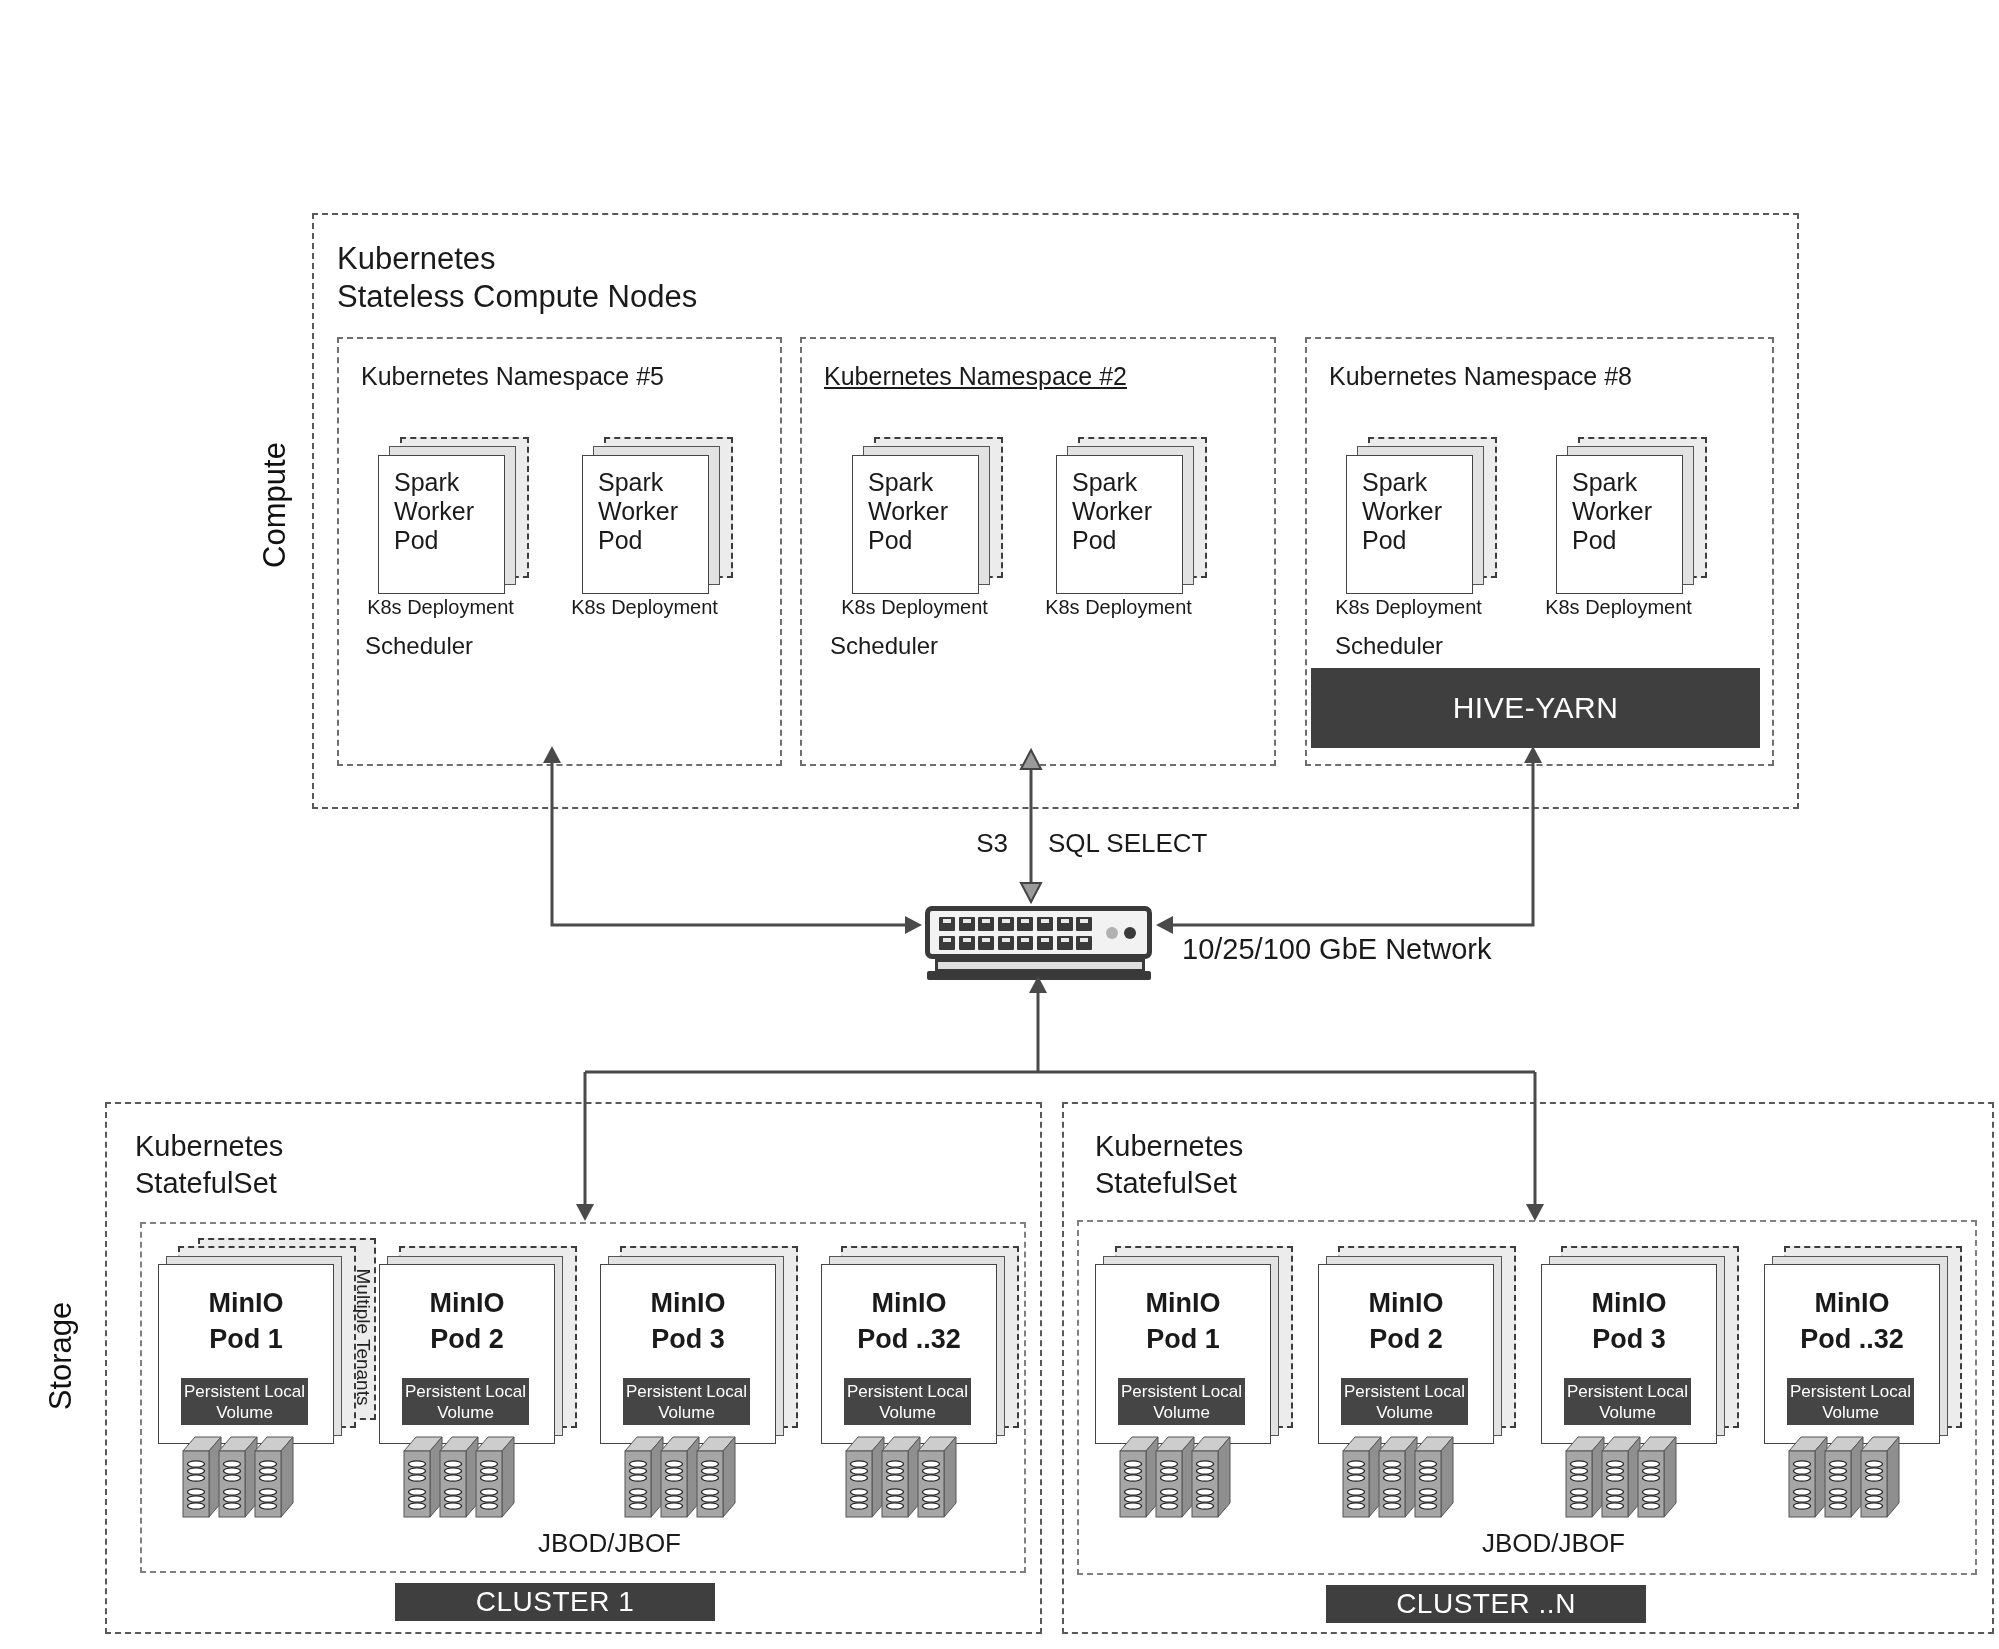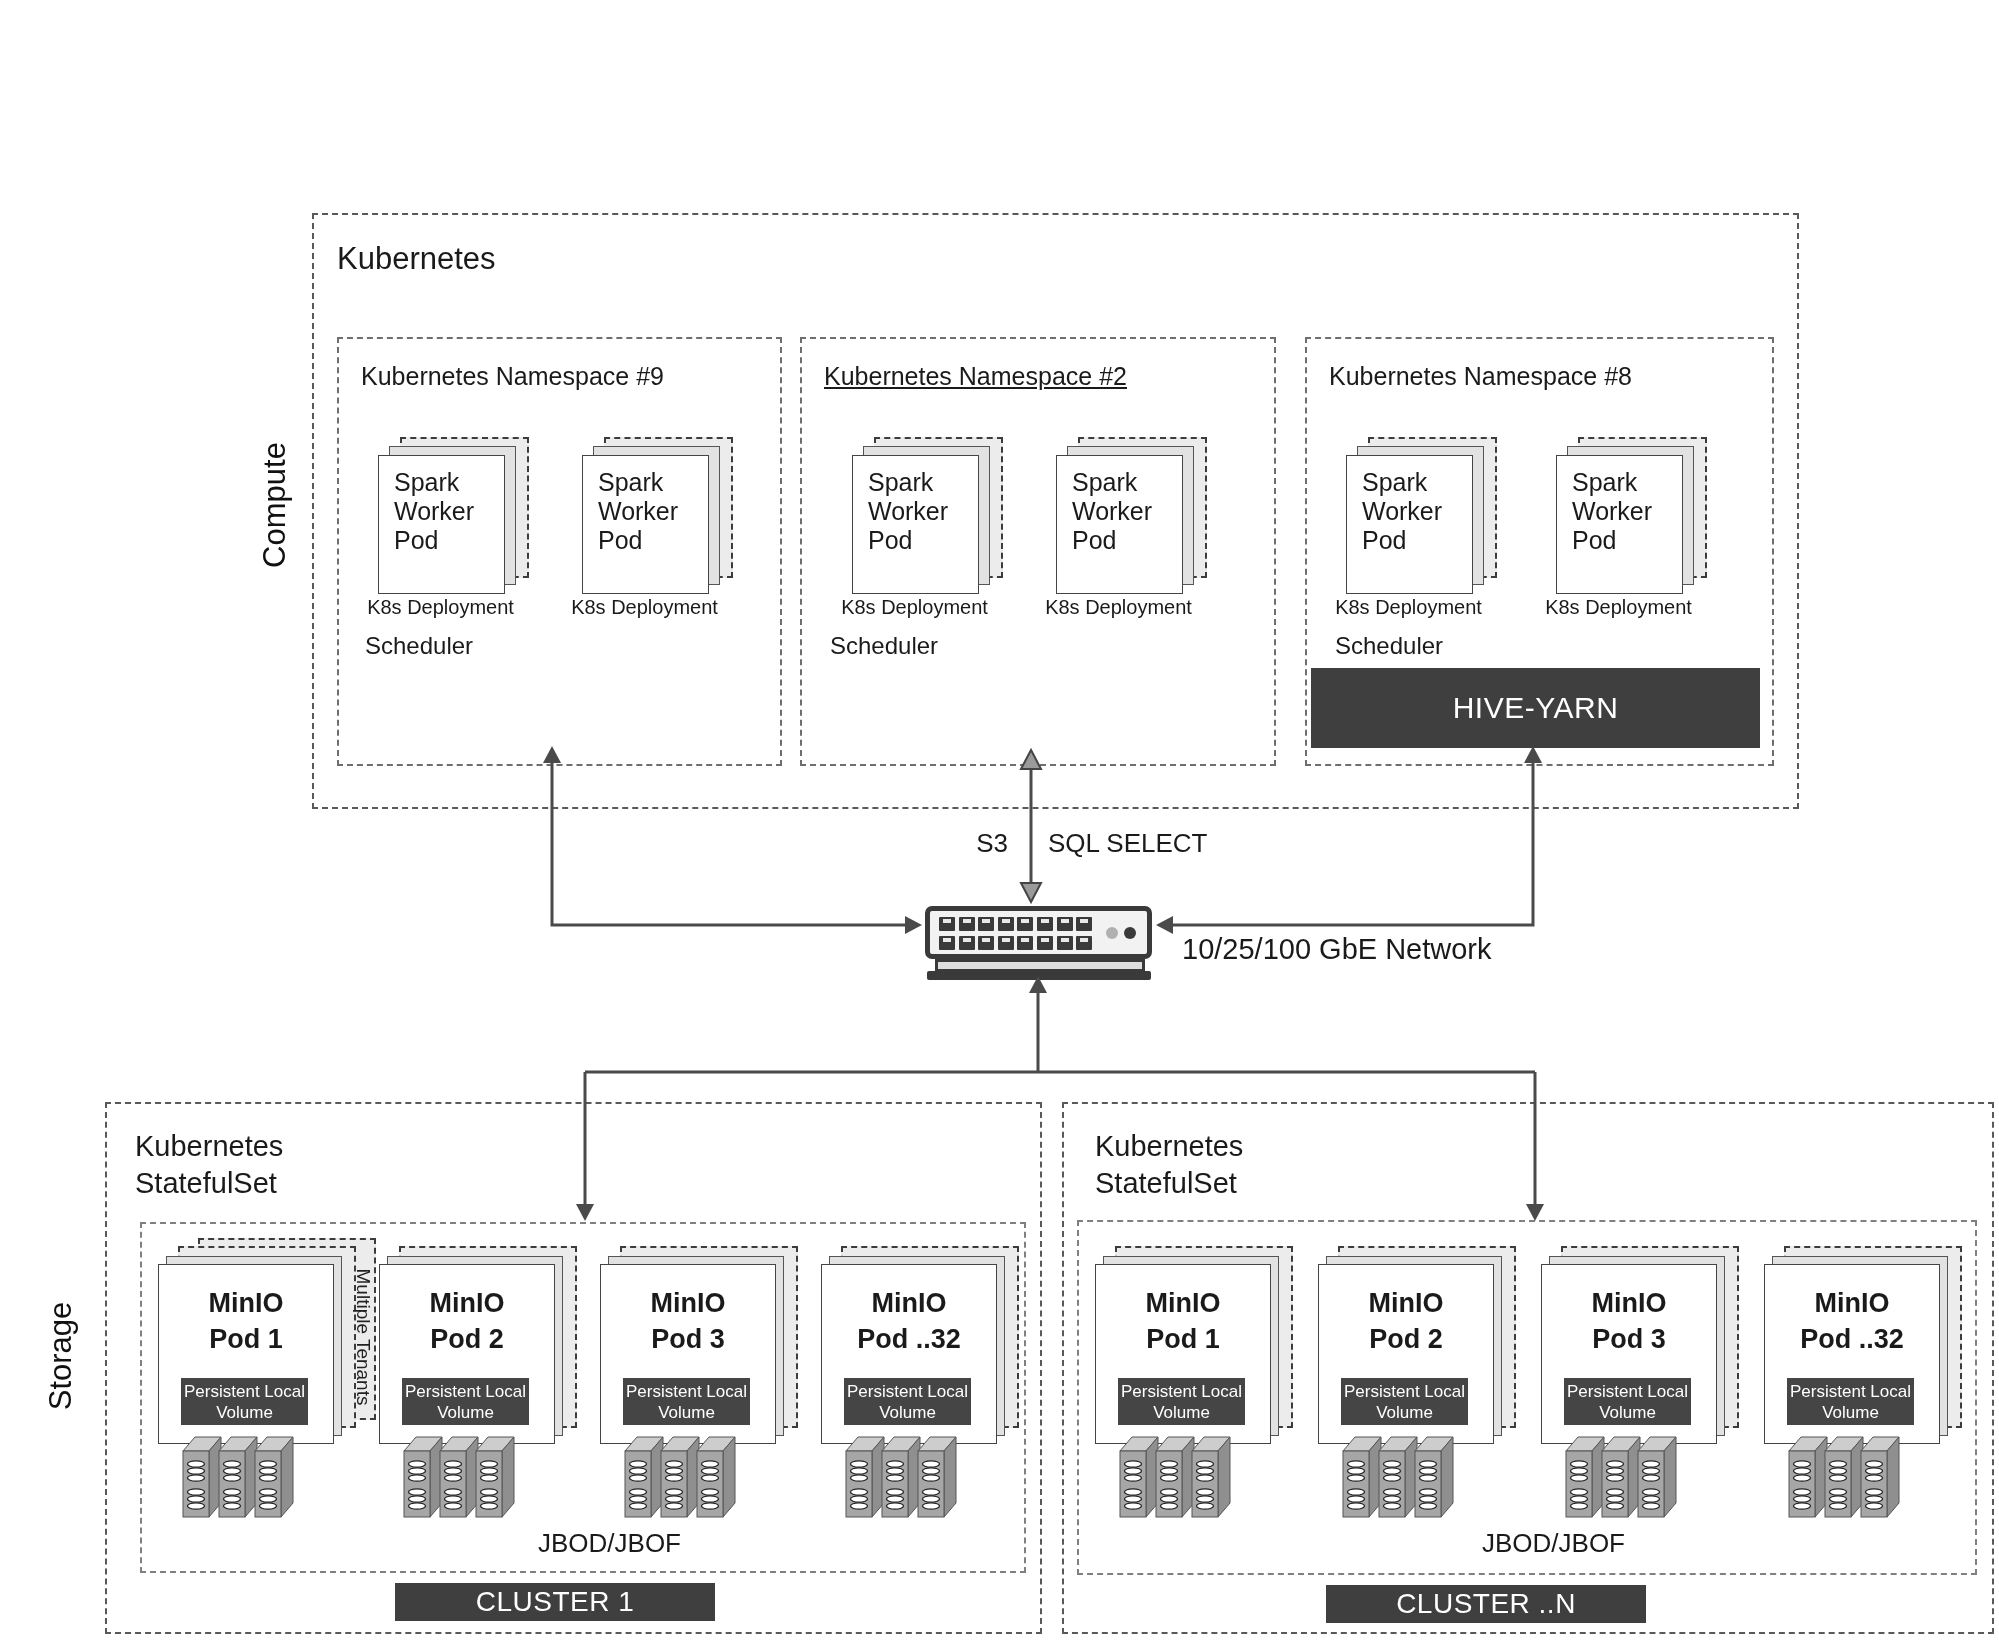--- a/index.html
+++ b/index.html
@@ -41,27 +41,28 @@
 <body>
 
 <div class="canvas">
 
   <div class="abs outer-box" style="left:312px;top:213px;width:1483px;height:592px;"></div>
 
   <div class="abs sec-label" style="left:127px;top:485px;width:300px;height:40px;">Compute</div>
 
   <div class="abs big-title" style="left:337px;top:240px;">
     <div>Kubernetes</div>
+    <div>Stateless Compute Nodes</div>
   </div>
 
   <div class="abs ns-box" style="left:337px;top:337px;width:441px;height:425px;"></div>
   <div class="abs ns-box" style="left:800px;top:337px;width:472px;height:425px;"></div>
   <div class="abs ns-box" style="left:1305px;top:337px;width:465px;height:425px;"></div>
 
-  <div class="abs ns-label" style="left:361px;top:362px;">Kubernetes Namespace #9</div>
+  <div class="abs ns-label" style="left:361px;top:362px;">Kubernetes Namespace #5</div>
   <div class="abs ns-label" style="left:824px;top:362px;text-decoration:underline;">Kubernetes Namespace #2</div>
   <div class="abs ns-label" style="left:1329px;top:362px;">Kubernetes Namespace #8</div>
 
   <div class="abs sched-label" style="left:365px;top:632px;">Scheduler</div>
   <div class="abs sched-label" style="left:830px;top:632px;">Scheduler</div>
   <div class="abs sched-label" style="left:1335px;top:632px;">Scheduler</div>
 
   <div class="abs bar" style="left: 1311px; top: 668px; width: 449px; height: 80px; background: rgb(63, 63, 63);">HIVE-YARN</div>
 
   <div id="worker-pod-layer" class="abs" style="left:0;top:0;">

